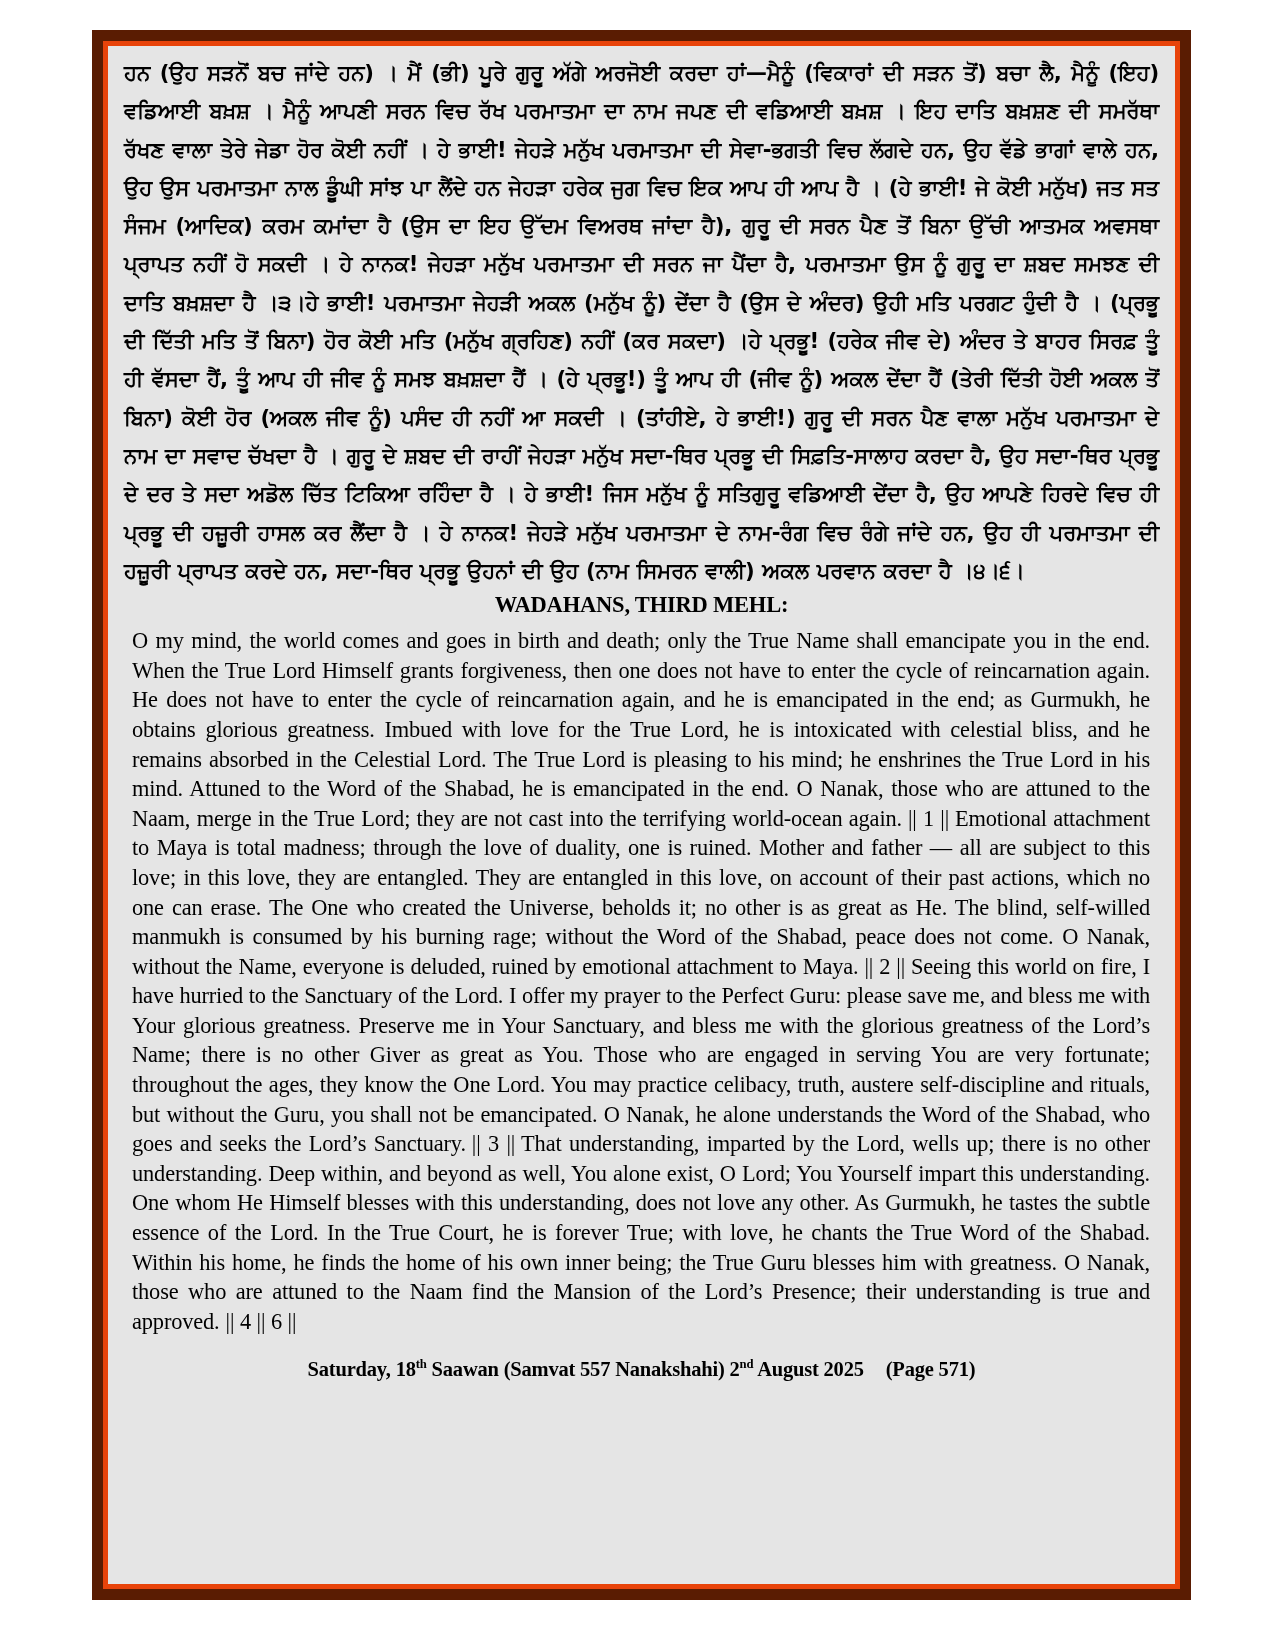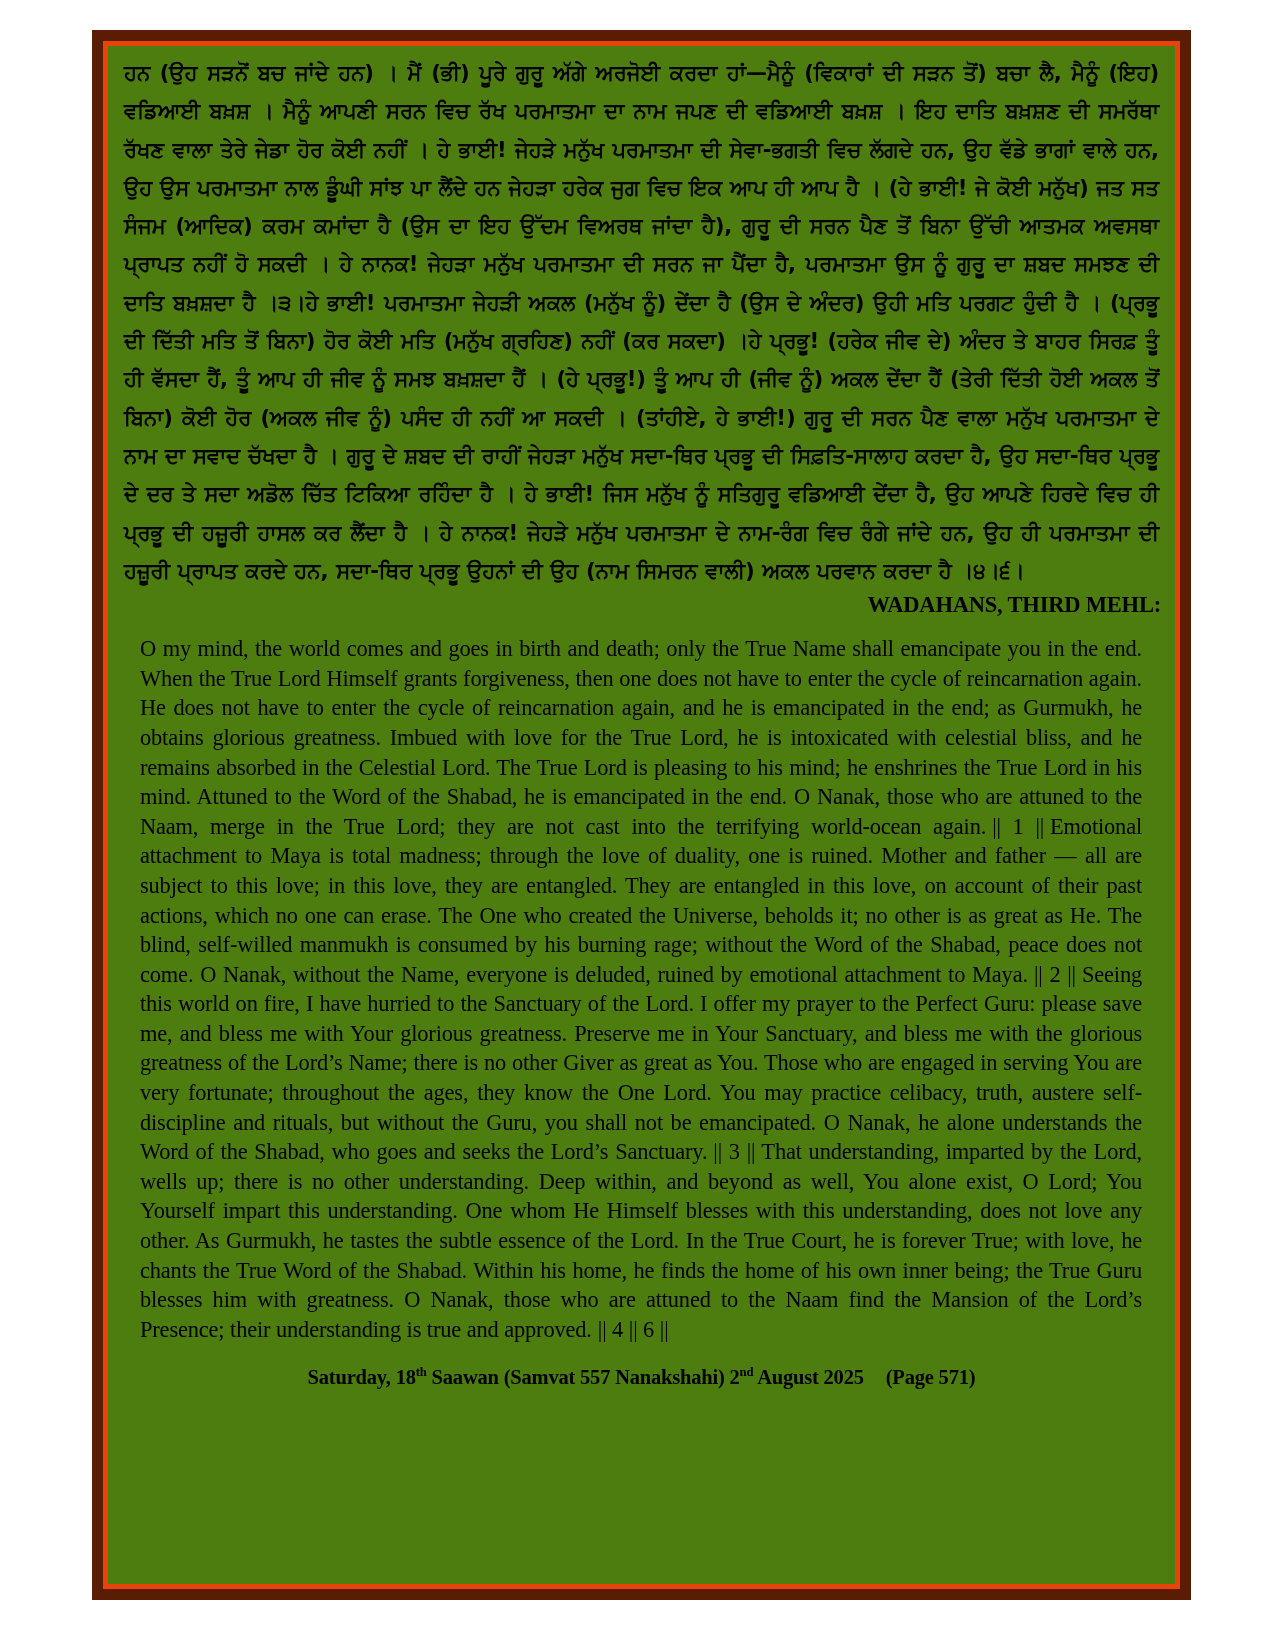--- a/index.html
+++ b/index.html
@@ -31,21 +31,21 @@
     height: 1570px;
     box-sizing: border-box;
     border: 11px solid #5a1c02;
     background: #ffffff;
   }
   #frame-inner {
     position: absolute;
     inset: 0;
     box-sizing: border-box;
     border: 5px solid #e8430a;
-    background: #4d7c0f;
+    background: #e5e5e5;
   }
 
   #content {
     position: absolute;
     left: 0;
     top: 0;
     right: 0;
     bottom: 0;
     box-sizing: border-box;
     padding: 8px 14px 6px 14px;
@@ -77,35 +77,35 @@
     margin: 3px 0 1px 2px;
     display: inline-block;
     letter-spacing: -0.2px;
   }
 
   
   .eng-title {
     font-family: "Liberation Serif", "DejaVu Serif", serif;
     font-weight: bold;
     font-size: 22.5px;
-    text-align: right;
+    text-align: center;
     color: #000000;
     margin: 2px 0 3px 0;
     letter-spacing: -0.2px;
   }
 
   
   .eng-body {
     font-family: "Liberation Serif", "DejaVu Serif", serif;
     font-size: 22.4px;
     line-height: 29.6px;
     color: #000000;
     text-align: justify;
     text-align-last: left;
-    margin: 16px;
+    margin: 8px;
     padding: 0 3px 0 2px;
     letter-spacing: -0.15px;
     word-spacing: 0.2px;
   }
 
   .verse-mark {
     white-space: nowrap;
     padding: 0 6px;
   }
 

